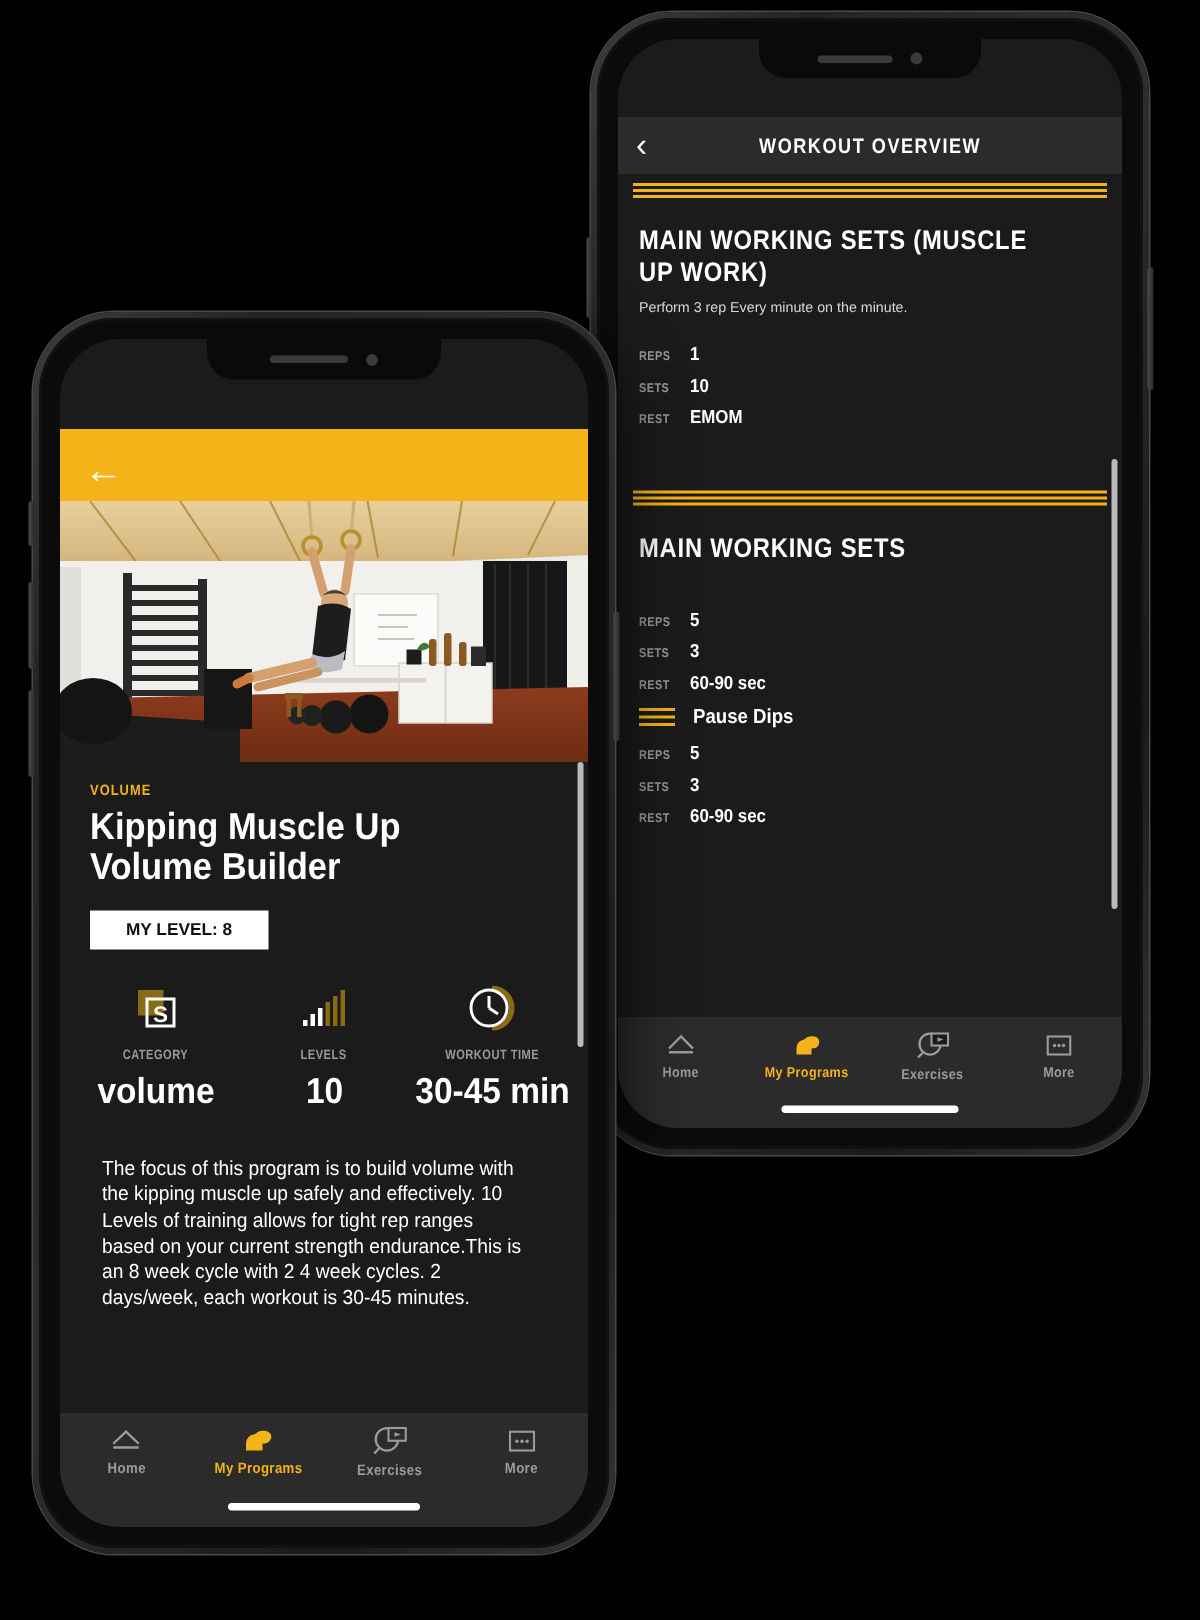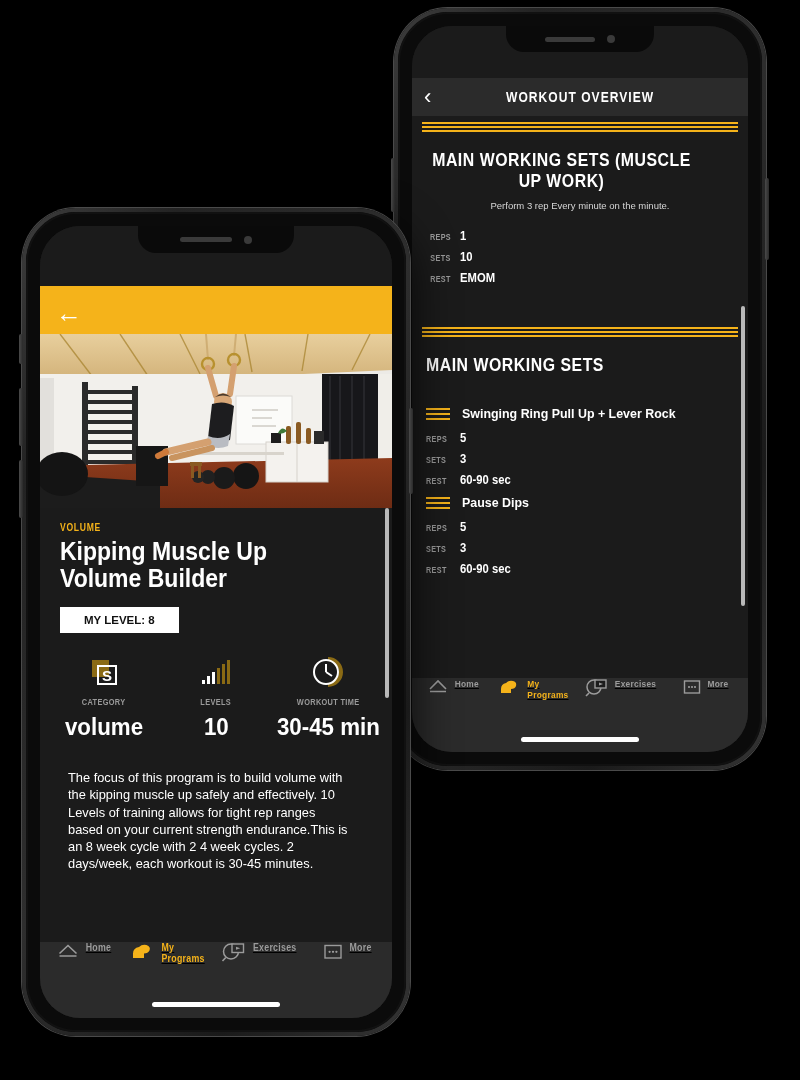--- a/index.html
+++ b/index.html
@@ -65,21 +65,21 @@
 
   .sec-title { color:#fff; font-weight:bold; letter-spacing:.6px; transform:scaleX(.88); transform-origin:left center; }
   .sec-sub { color:#d6d6d6; }
   .ex-name { color:#fff; font-weight:bold; transform:scaleX(.92); transform-origin:left center; }
   .kv { display:flex; align-items:baseline; }
   .kv .k { color:#9a9a9a; font-weight:bold; letter-spacing:.4px; transform:scaleX(.85); transform-origin:left center; }
   .kv .v { color:#fff; font-weight:bold; transform:scaleX(.9); transform-origin:left center; }
 
   
   .tabbar { position:absolute; left:0; bottom:0; width:100%; background:#2b2b2b; display:flex; }
-  .tab { flex:1; display:flex; flex-direction:row; align-items:flex-start; justify-content:center; gap:4px;text-decoration:underline; }
+  .tab { flex:1; display:flex; flex-direction:column; align-items:center; justify-content:center; gap:4px; }
   .tab .tlabel { font-weight:bold; color:#9b9b9b; letter-spacing:.3px; transform:scaleX(.88); }
   .tab.active .tlabel { color:#f5b31a; }
   .tab svg { display:block; }
 
   
   .sbthumb { position:absolute; right:3px; width:4px; border-radius:2px; background:#b9b9b9; }
 
   
   .hero { position:relative; width:100%; background:#f5b31a; overflow:hidden; }
   .hero-back { position:absolute; z-index:3; color:#fff; line-height:1; font-weight:300;}
@@ -125,21 +125,21 @@
       </div>
 
       <div class="appbody" style="height:636px;">
 
         <div class="stripes" style="margin:6px 10px 0 10px; width:calc(100% - 20px);">
           <i style="height:2px;"></i>
             <i style="height:2px;margin-top:2px;"></i>
             <i style="height:2px;margin-top:2px;"></i>
         </div>
 
-        <div style="padding:18px 14px 4px 14px;text-align:center;">
+        <div style="padding:18px 14px 4px 14px;">
           <div class="sec-title" style="font-size:18px;">MAIN WORKING SETS (MUSCLE UP WORK)</div>
           <div class="sec-sub" style="font-size:9.5px; margin-top:8px;">Perform 3 rep Every minute on the minute.</div>
 
           <div style="margin-top:18px;">
             <div class="kv" style="margin-top:10px;">
               <span class="k" style="font-size:8.5px; width:34px;">REPS</span>
               <span class="v" style="font-size:12.5px;">1</span>
             </div>
             <div class="kv" style="margin-top:7px;">
               <span class="k" style="font-size:8.5px; width:34px;">SETS</span>
@@ -155,28 +155,20 @@
         <div class="stripes" style="margin:38px 10px 0 10px; width:calc(100% - 20px);">
           <i style="height:2px;"></i>
             <i style="height:2px;margin-top:2px;"></i>
             <i style="height:2px;margin-top:2px;"></i>
         </div>
 
         <div style="padding:18px 14px 4px 14px;">
           <div class="sec-title" style="font-size:18px;">MAIN WORKING SETS</div>
 
           <div style="margin-top:30px;">
-            <div style="display:flex; align-items:center; gap:12px;">
-              <span class="marker" style="width:24px;height:12px;">
-                <i style="height:2px;"></i>
-                  <i style="height:2px;margin-top:3px;"></i>
-                  <i style="height:2px;margin-top:3px;"></i>
-              </span>
-              <span class="ex-name" style="font-size:13.5px;">Swinging Ring Pull Up + Lever Rock</span>
-            </div>
             <div class="kv" style="margin-top:10px;">
               <span class="k" style="font-size:8.5px; width:34px;">REPS</span>
               <span class="v" style="font-size:12.5px;">5</span>
             </div>
             <div class="kv" style="margin-top:7px;">
               <span class="k" style="font-size:8.5px; width:34px;">SETS</span>
               <span class="v" style="font-size:12.5px;">3</span>
             </div>
             <div class="kv" style="margin-top:7px;">
               <span class="k" style="font-size:8.5px; width:34px;">REST</span>

